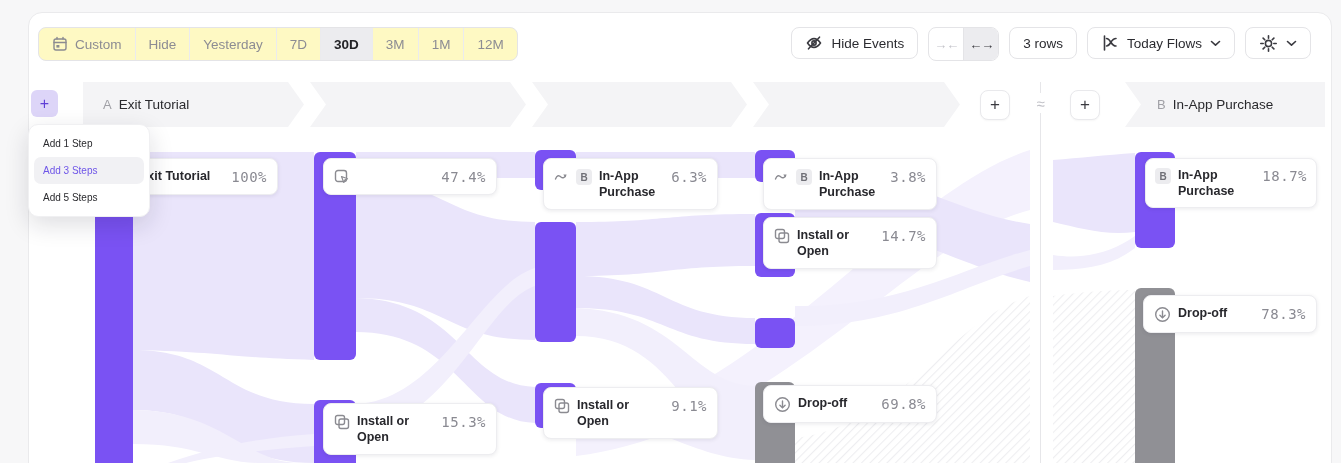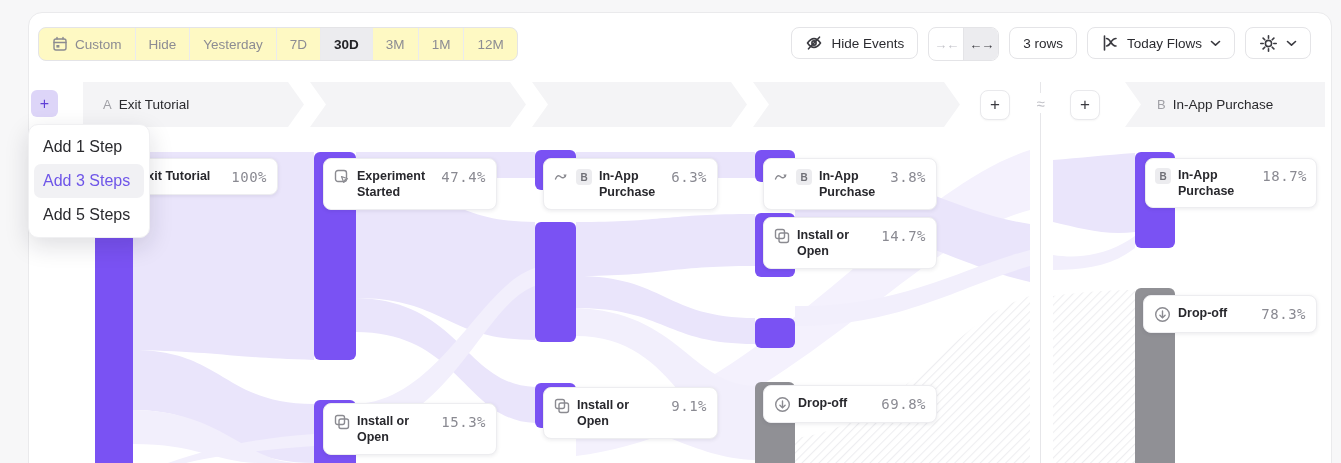--- a/index.html
+++ b/index.html
@@ -62,21 +62,21 @@
              color:#8a8a92;letter-spacing:.5px;white-space:nowrap;padding-top:1px;}
   .node.two .lbl{max-width:80px;}
   .node.two.inapp .lbl{max-width:62px;}
   .bbadge{width:16px;height:16px;border-radius:4px;background:#ececef;color:#6f6f76;
           font-size:10px;font-weight:700;display:flex;align-items:center;justify-content:center;
           flex:0 0 auto;margin-top:1px;}
 
   
   .menu{position:absolute;left:28px;top:124px;width:110px;background:#fff;border:1px solid #f0f0f2;
         border-radius:10px;box-shadow:0 8px 24px rgba(20,20,40,.14);padding:5px;z-index:10;}
-  .menu-item{font-size:16px;color:#2a2a2e;padding:8px 9px;border-radius:7px;cursor:pointer;white-space:nowrap;}
+  .menu-item{font-size:10px;color:#2a2a2e;padding:8px 9px;border-radius:7px;cursor:pointer;white-space:nowrap;}
   .menu-item.hl{background:#f1f1f4;color:#6e55e8;}
 
   .icon-stroke{stroke:#8b8b91;fill:none;stroke-width:1.4;stroke-linecap:round;stroke-linejoin:round;}
   .icon-dark{stroke:#3a3a40;fill:none;stroke-width:1.6;stroke-linecap:round;stroke-linejoin:round;}
 </style>
 </head>
 <body>
 
 <div class="stage">
   <div class="card"></div>
@@ -244,21 +244,20 @@
     </svg>
     <span class="lbl">Exit Tutorial</span>
     <span class="pct">100%</span>
   </div>
 
   <div class="node two" style="left:323px;top:158px;width:174px">
     <svg class="ic" width="16" height="16" viewBox="0 0 16 16">
       <rect x="1.5" y="1.5" width="11" height="11" rx="2.5" class="icon-stroke"></rect>
       <path d="M7.5 7.5 L13.5 9.8 L10.9 10.9 L9.8 13.5 Z" fill="#fff" stroke="#8b8b91" stroke-width="1.2" stroke-linejoin="round"></path>
     </svg>
-    <span class="lbl">Experiment Started</span>
     <span class="pct">47.4%</span>
   </div>
 
   <div class="node" style="left:323px;top:403px;width:174px">
     <svg class="ic" width="16" height="16" viewBox="0 0 16 16">
       <rect x="1.5" y="1.5" width="9" height="9" rx="2" class="icon-stroke"></rect>
       <rect x="5" y="5" width="9.5" height="9.5" rx="2" fill="#fff" class="icon-stroke"></rect>
     </svg>
     <span class="lbl">Install or Open</span>
     <span class="pct">15.3%</span>

